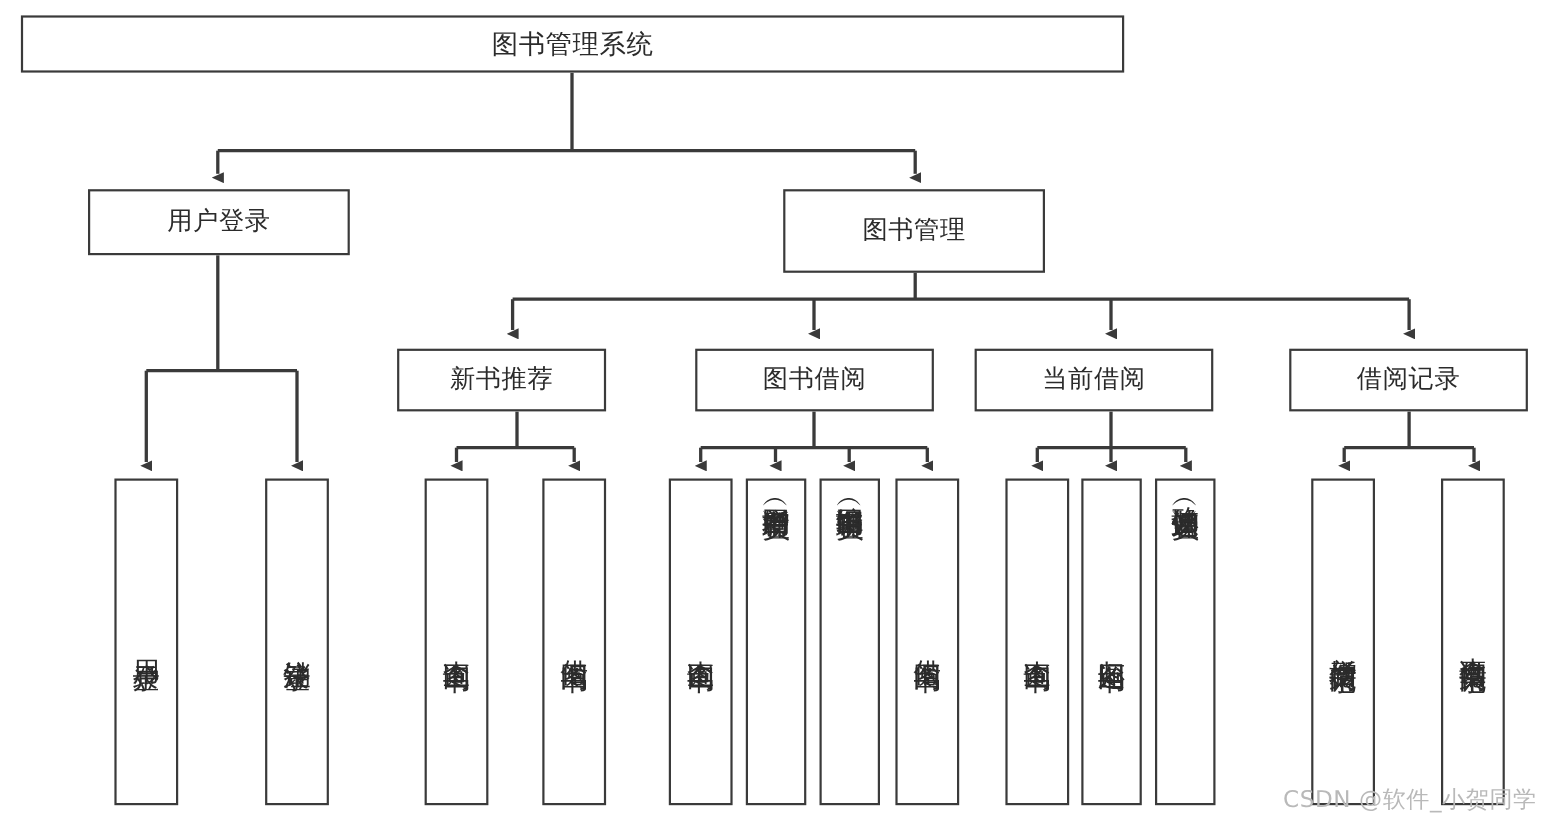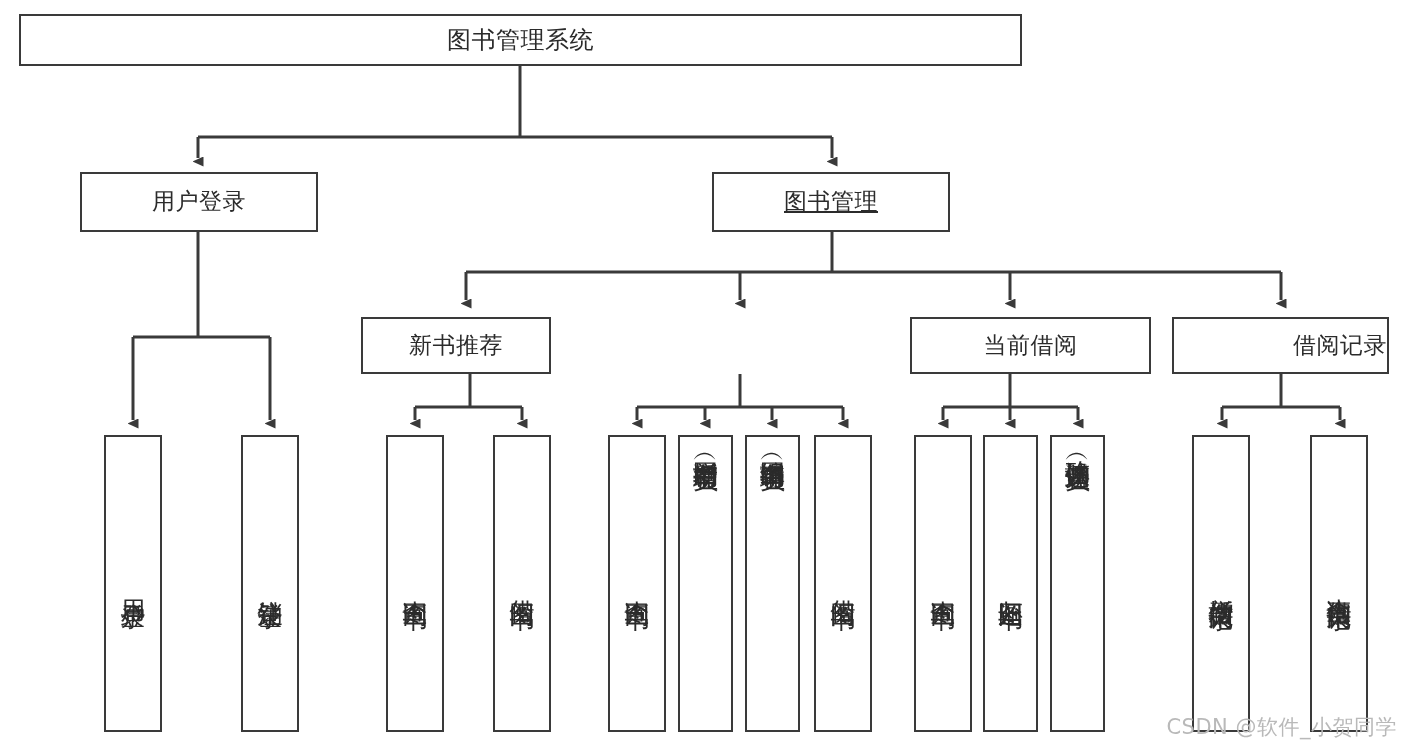--- a/index.html
+++ b/index.html
@@ -140,34 +140,37 @@
   </svg>
 
   <div class="node horiz root" style="left:19px; top:14px; width:1003px; height:52px;">
     <span class="label">图书管理系统</span>
   </div>
 
   <div class="node horiz" style="left:80px; top:172px; width:238px; height:60px;">
     <span class="label">用户登录</span>
   </div>
 
-  <div class="node horiz" style="left:712px; top:172px; width:238px; height:60px;text-decoration:underline;">
+  <div class="node horiz" style="left:712px; top:172px; width:238px; height:76px;">
     <span class="label">图书管理</span>
   </div>
 
   <div class="node horiz" style="left:361px; top:317px; width:190px; height:57px;">
     <span class="label">新书推荐</span>
   </div>
 
-
-  <div class="node horiz" style="left:910px; top:317px; width:241px; height:57px;">
+  <div class="node horiz" style="left:632px; top:317px; width:217px; height:57px;">
+    <span class="label">图书借阅</span>
+  </div>
+
+  <div class="node horiz" style="left:886px; top:317px; width:217px; height:57px;">
     <span class="label">当前借阅</span>
   </div>
 
-  <div class="node horiz" style="left:1172px; top:317px; width:217px; height:57px;justify-content:flex-end;">
+  <div class="node horiz" style="left:1172px; top:317px; width:217px; height:57px;">
     <span class="label">借阅记录</span>
   </div>
 
   <div class="node vert mid" style="left:104px; top:435px; width:58px; height:297px;">
     <span class="label">用户登录</span>
   </div>
 
   <div class="node vert mid" style="left:241px; top:435px; width:58px; height:297px;">
     <span class="label">注销登录</span>
   </div>

